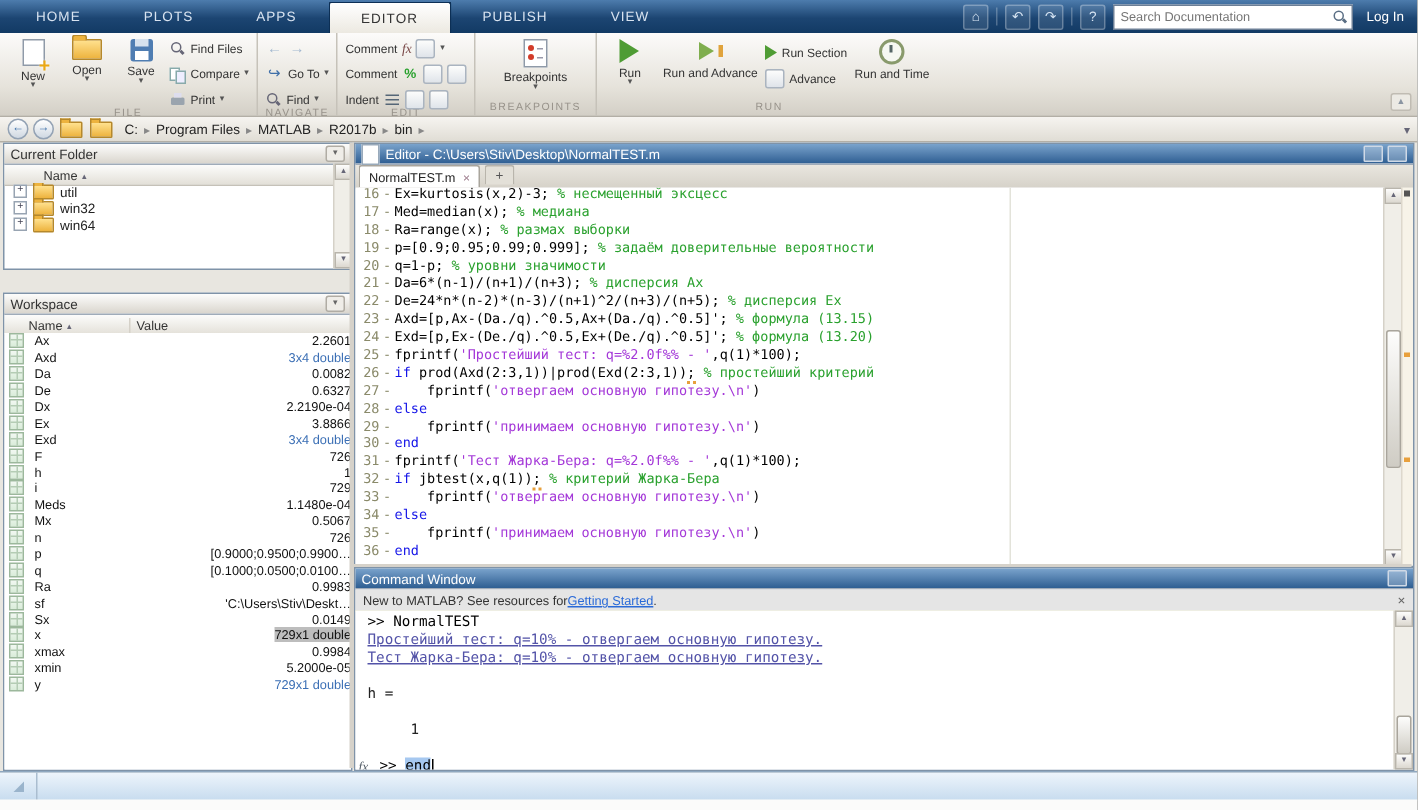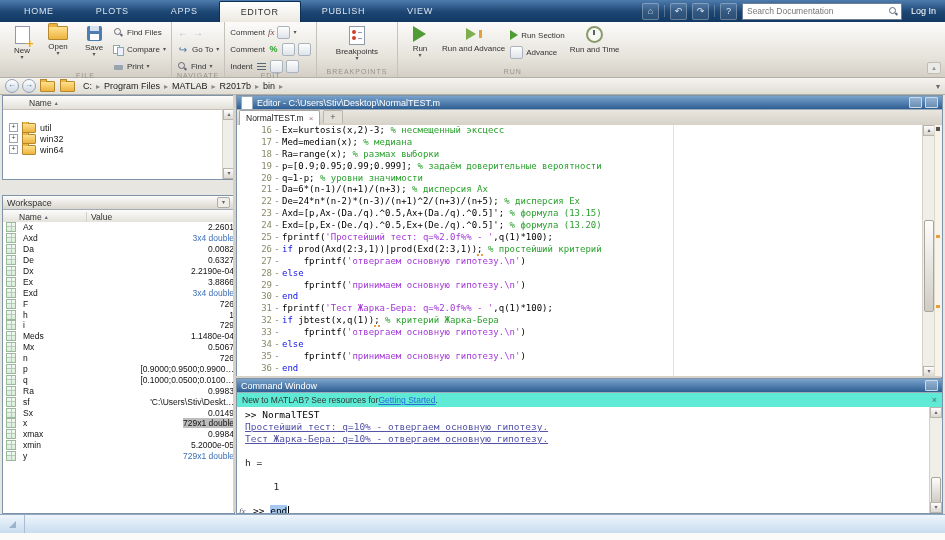--- a/index.html
+++ b/index.html
@@ -115,36 +115,36 @@
 
   
   #editor{left:236px;top:95px;width:705px;height:281px;}
   .ehead-icon{width:10px;height:12px;background:#fff;border:1px solid #9ab;margin-right:4px;}
   .tabs{height:15px;background:linear-gradient(#e9e6df,#d6d2c9);border-bottom:1px solid #b9b5ac;display:flex;padding-left:2px;}
   .etab{height:14px;display:flex;align-items:center;gap:5px;background:#fff;border:1px solid #a9a59c;border-bottom:none;border-radius:2px 2px 0 0;padding:0 6px;font-size:8.5px;color:#222;}
   .etab .x{color:#978;font-size:8px;}
   .plustab{height:12px;margin-left:3px;padding:0 6px;border:1px solid #b9b5ac;border-bottom:none;border-radius:2px 2px 0 0;background:#e3e0d8;font-size:9px;color:#555;line-height:12px;}
   #code{position:absolute;top:29px;left:0;right:19px;bottom:0;background:#fff;overflow:hidden;font-family:"DejaVu Sans Mono",monospace;font-size:9px;}
   .ruler{position:absolute;left:436px;top:0;bottom:0;width:1px;background:#e3e3da;}
-  .cline{display:flex;height:11.9px;line-height:11.9px;white-space:pre;margin-left:19px;}
+  .cline{display:flex;height:11.9px;line-height:11.9px;white-space:pre;}
   .lnum{width:16px;text-align:right;color:#8a8a6a;}
   .ldash{width:10px;text-align:center;color:#8a8a6a;}
   .t-code{color:#000;}
   .t-comment{color:#2aa12e;}
   .t-string{color:#a438d8;}
   .t-keyword{color:#1414e8;}
   .t-warn{color:#000;border-bottom:2px dotted #e8a03c;}
   .escroll{position:absolute;top:29px;right:7px;bottom:0;width:12px;background:#f0eee8;border-left:1px solid #d5d1c8;}
   .erail{position:absolute;top:29px;right:0;bottom:0;width:7px;background:#f7f3e8;border-left:1px solid #ddd8cc;}
   .emark{position:absolute;left:1px;width:4px;height:3px;background:#e8a03c;}
   .emark.top{background:#555;height:4px;}
 
   
   #cw{left:236px;top:378px;width:705px;height:134px;}
-  .banner{height:14px;background:#5eead4;border-bottom:1px solid #d6d6a8;display:flex;align-items:center;font-size:8.5px;color:#333;padding:0 5px;}
+  .banner{height:14px;background:#e5e5e5;border-bottom:1px solid #d6d6a8;display:flex;align-items:center;font-size:8.5px;color:#333;padding:0 5px;}
   .banner a{color:#2a6ad8;text-decoration:underline;}
   .banner .bx{margin-left:auto;color:#666;font-size:9px;}
   #cwbody{position:absolute;top:28px;left:0;right:12px;bottom:0;background:#fff;font-family:"DejaVu Sans Mono",monospace;font-size:9.5px;overflow:hidden;padding:2px 0 0 8px;}
   .cwline{height:12px;line-height:12px;white-space:pre;color:#222;}
   .cwline.input{color:#000;}
   .cwline.info{color:#5353a8;text-decoration:underline;}
   .promptrow{display:flex;height:12px;line-height:12px;align-items:center;}
   .fx{font-family:"Liberation Serif",serif;font-style:italic;font-size:9px;color:#56606a;width:14px;margin-left:-6px;}
   .psym{color:#000;white-space:pre;}
   .typed{background:#a6c8f0;color:#000;}
@@ -332,20 +332,25 @@
         <span class="csep">▸</span>
         <span class="crumb">bin</span>
         <span class="csep">▸</span>
       </div>
     <div class="path-right">
       <span>▾</span>
     </div>
   </div>
 
   <div class="panel" id="cf">
+    <div class="phead phead-light">
+      <span>Current Folder</span>
+      <span class="sp"></span>
+      <span class="pmenu">▾</span>
+    </div>
     <div class="colhead">
       <span>Name</span>
       <span class="sortarrow">▴</span>
     </div>
     <div id="cf-items" style="position:absolute;top:26px;left:0;right:11px;bottom:0;overflow:hidden;">
         <div class="cfrow">
           <span class="expander">+</span>
           <span class="tfold"></span>
           <span>util</span>
         </div>

